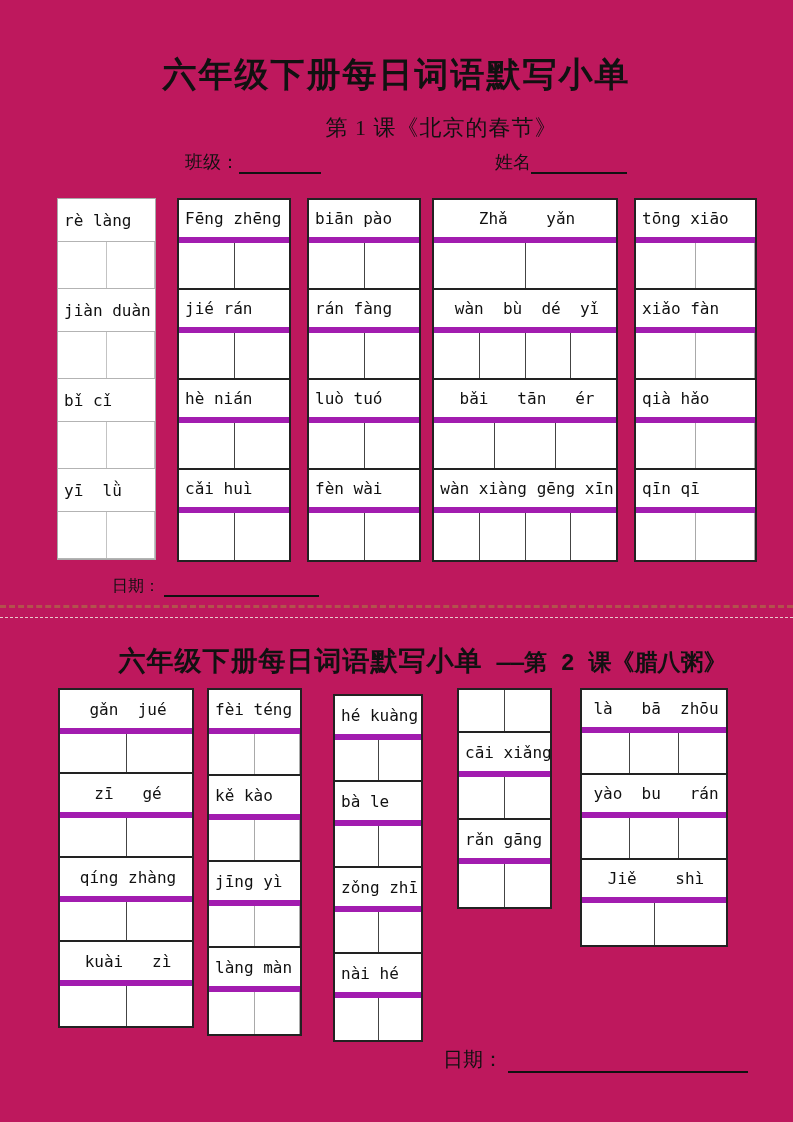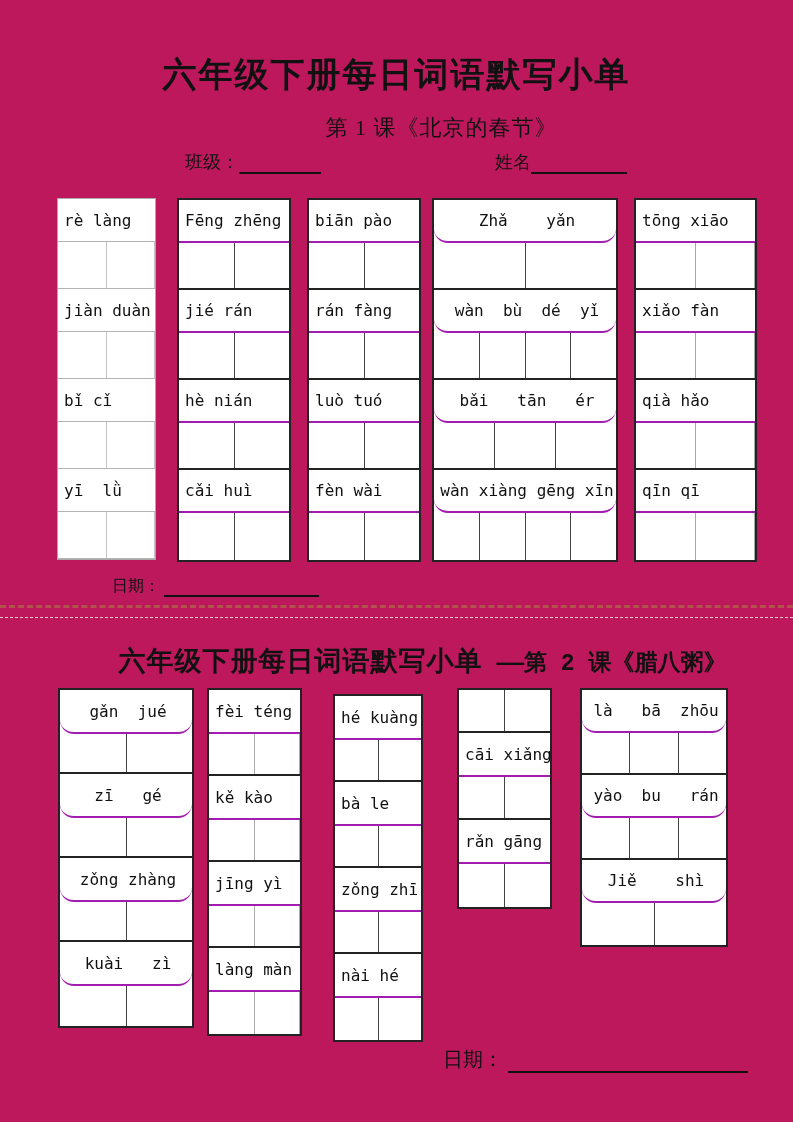--- a/index.html
+++ b/index.html
@@ -26,28 +26,28 @@
   .blank{display:inline-block;border-bottom:2px solid #111;height:16px;vertical-align:bottom;}
   .blank-class{width:82px;}
   .blank-name{width:96px;}
   
   .table{
     position:absolute;box-sizing:border-box;
     border:2px solid #222;background:#fff;
   }
   .table .word-row{
     box-sizing:border-box;height:var(--wh);
-    border-bottom:2px solid #a21caf;
+    border-bottom:6px solid #a21caf;
     display:flex;align-items:center;
     white-space:pre;
     font-family:"DejaVu Sans Mono","Liberation Mono",monospace;
     font-size:16px;color:#111;
     padding-left:6px;overflow:hidden;
   }
-  .table.center .word-row{justify-content:center;padding-left:4px;border-radius:14px;}
+  .table.center .word-row{justify-content:center;padding-left:4px;}
   .table .empty-row{
     box-sizing:border-box;height:var(--eh);
     border-bottom:2px solid #222;
     display:flex;
   }
   .table .empty-row:last-child,
   .table .word-row:last-child{border-bottom:none;}
   .table .cell{flex:1;box-sizing:border-box;border-right:1px solid #444;}
   .table .cell:last-child{border-right:none;}
   
@@ -227,21 +227,21 @@
       <div class="word-row">gǎn  jué</div>
       <div class="empty-row">
         <div class="cell"></div>
         <div class="cell"></div>
       </div>
       <div class="word-row">zī   gé</div>
       <div class="empty-row">
         <div class="cell"></div>
         <div class="cell"></div>
       </div>
-      <div class="word-row">zǒng zhàng</div>
+      <div class="word-row">qíng zhàng</div>
       <div class="empty-row">
         <div class="cell"></div>
         <div class="cell"></div>
       </div>
       <div class="word-row">kuài   zì</div>
       <div class="empty-row">
         <div class="cell"></div>
         <div class="cell"></div>
       </div>
     </div>

